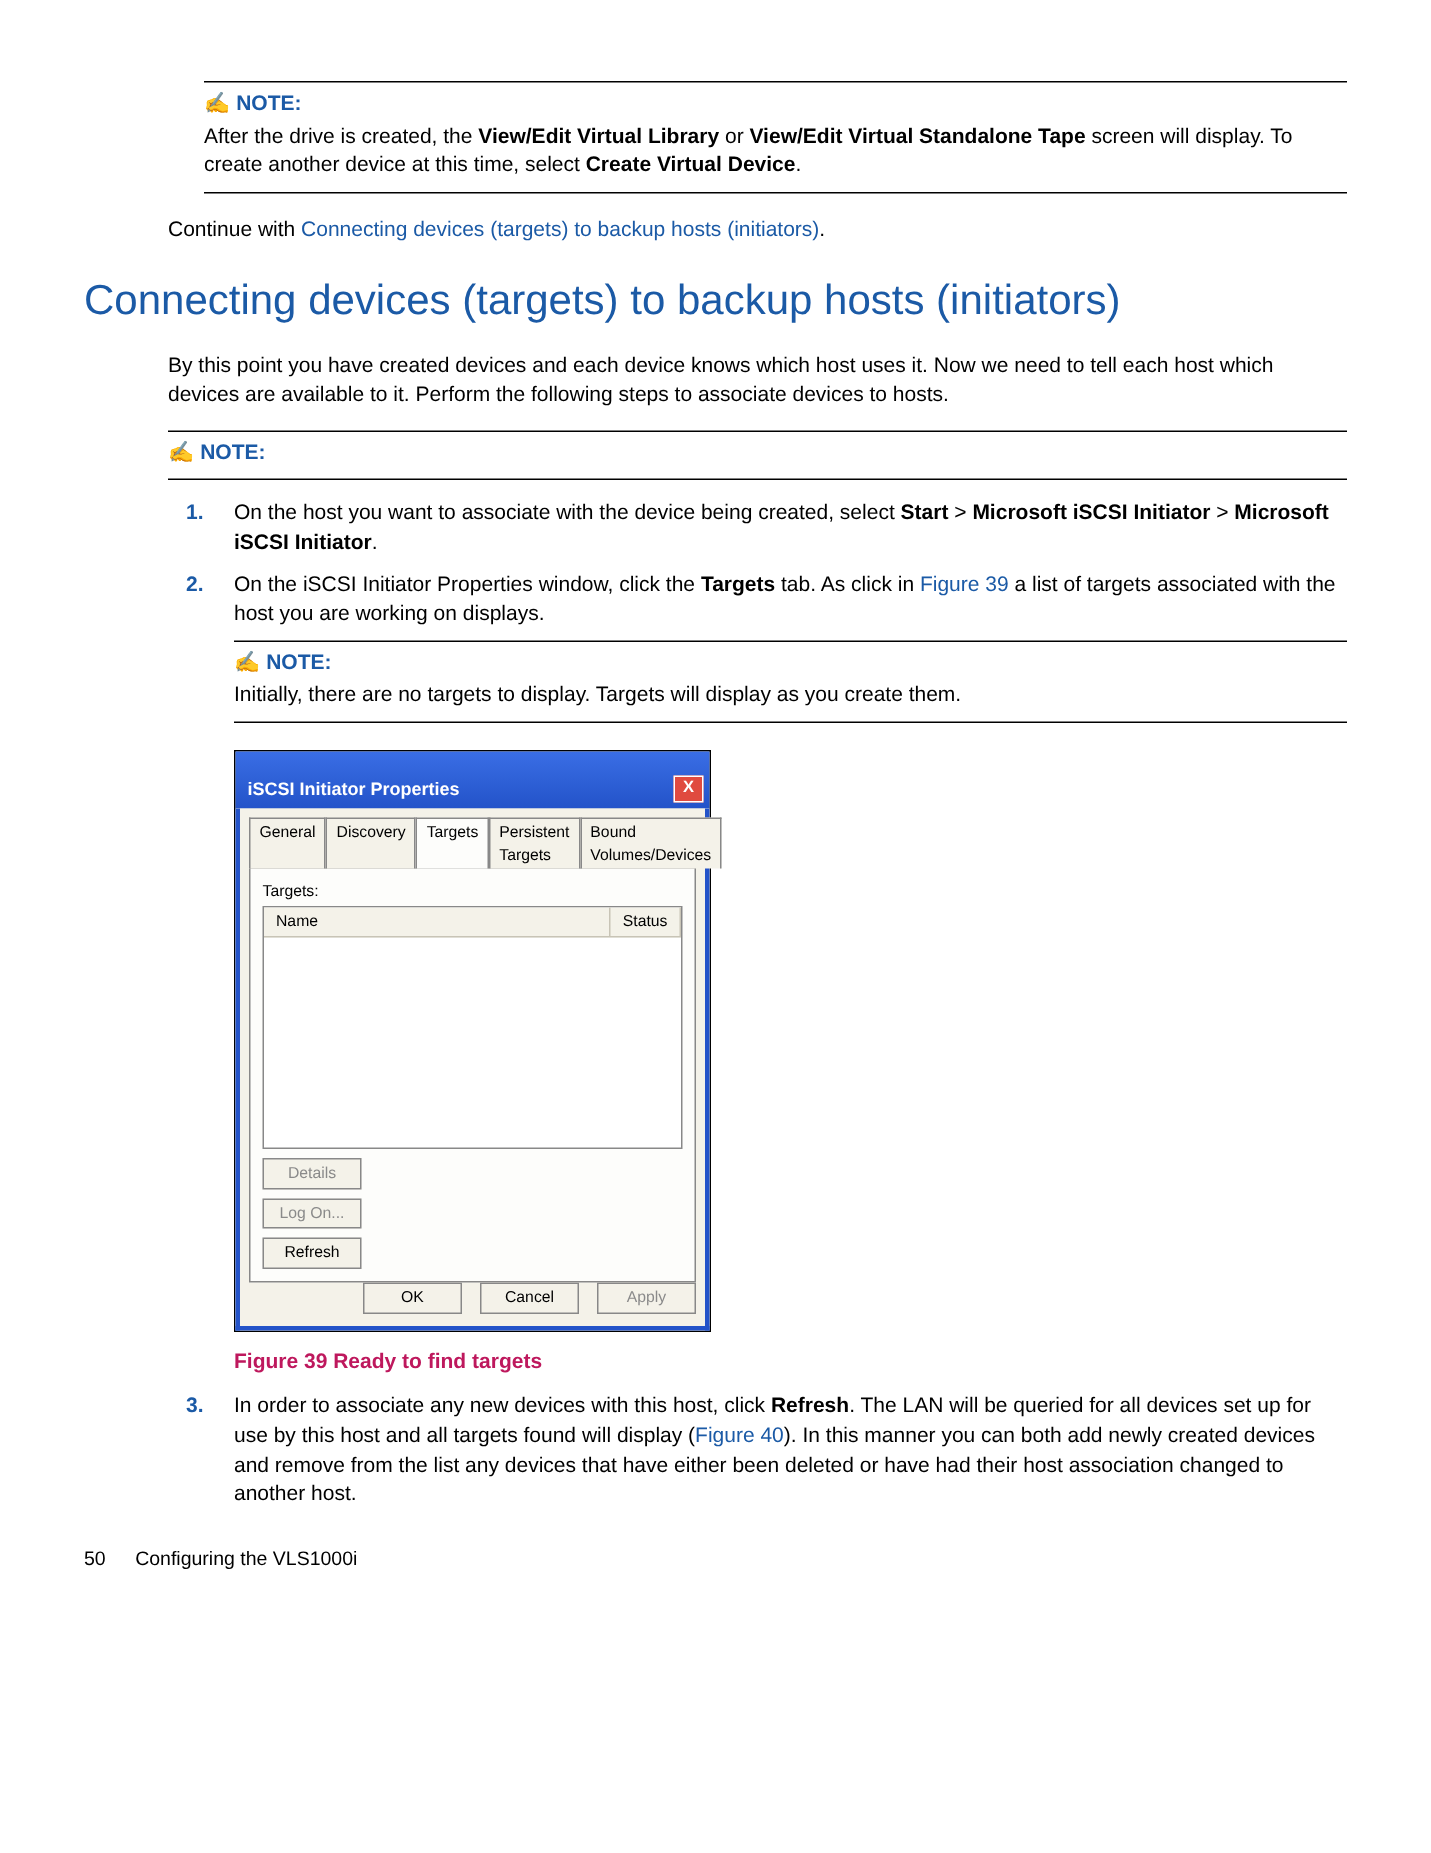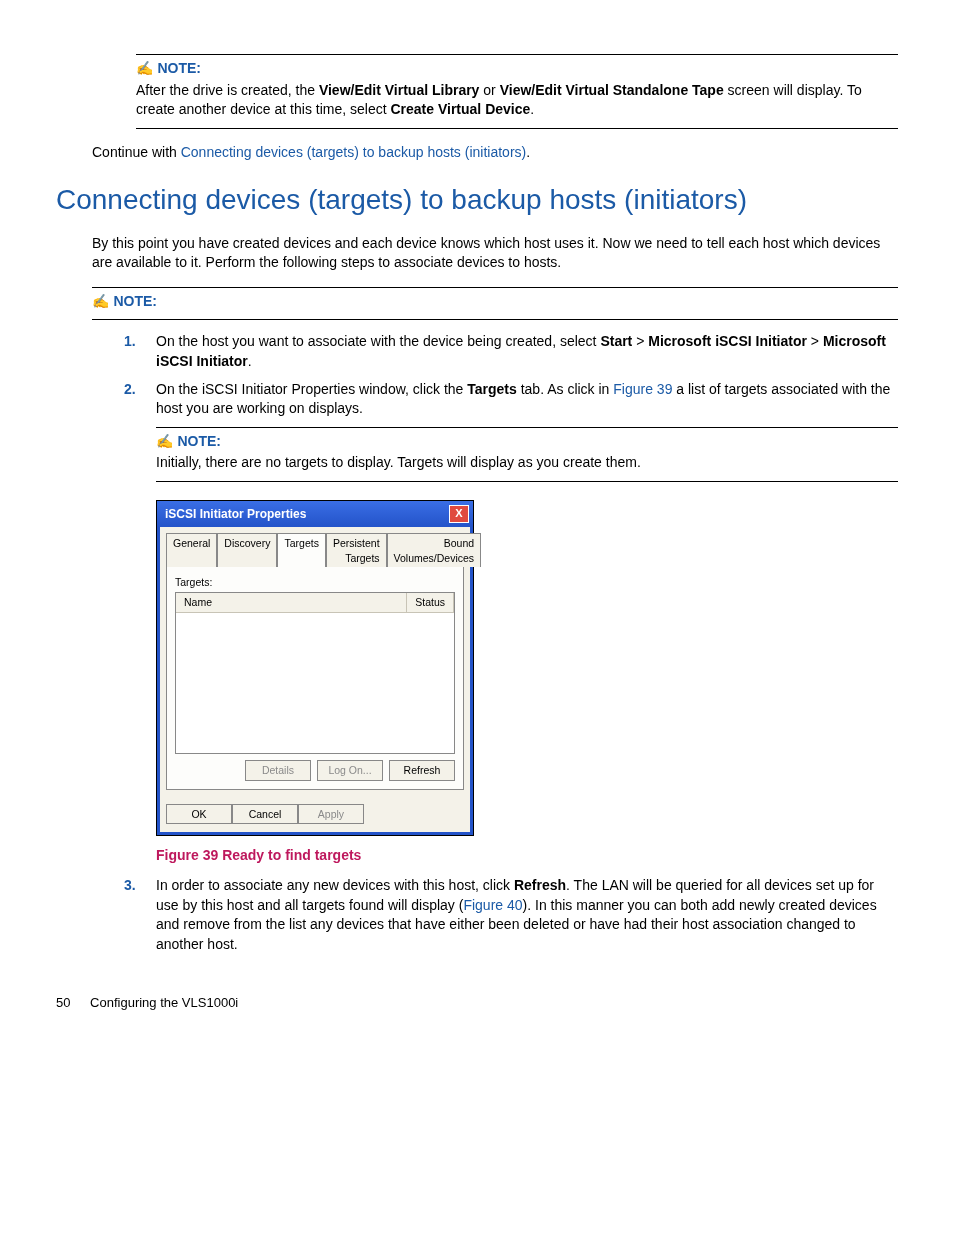--- a/index.html
+++ b/index.html
@@ -30,21 +30,21 @@
   .note-icon::before {
     content: "\270D";
     color: #000;
     font-size: 14px;
   }
   .note-body {
     margin: 2px 0 4px 0;
   }
   .indent-1 { margin-left: 80px; }
   .indent-2 { margin-left: 100px; }
-  .indent-0 { margin-left: 36px; }
+  .indent-0 { margin-left: 56px; }
   h1.section {
     color: #1b5aa6;
     font-weight: normal;
     font-size: 28px;
     margin: 18px 0 10px 0;
   }
   ol.steps {
     list-style: none;
     padding: 0;
     margin: 0 0 0 68px;
@@ -66,39 +66,39 @@
     text-decoration: none;
   }
   b { font-weight: bold; }
   .figure-caption {
     color: #be185d;
     font-weight: bold;
     font-size: 14px;
     margin: 10px 0 10px 100px;
   }
   .page-footer {
-    margin-top: 40px;
+    margin-top: 24px;
     font-size: 13px;
   }
   .page-num { margin-right: 16px; }
 
   
   .win {
     width: 316px;
     margin: 18px 0 4px 100px;
     border: 1px solid #000;
     font-family: Tahoma, Arial, sans-serif;
     font-size: 11px;
     background: #ece9d8;
   }
   .win-title {
     background: linear-gradient(#3a6ee5, #2353c9);
     color: #fff;
     font-weight: bold;
-    padding: 4px 4px 4px 8px;
+    padding: 16px 4px 4px 8px;
     display: flex;
     justify-content: space-between;
     align-items: center;
     font-size: 12px;
   }
   .win-close {
     width: 18px; height: 16px;
     background: #e04a3f;
     border: 1px solid #fff;
     color: #fff;
@@ -110,21 +110,20 @@
   .win-body {
     border: 3px solid #2353c9;
     border-top: none;
     padding: 6px 6px 8px 6px;
     background: #f4f2e9;
   }
   .tabs {
     display: flex;
     gap: 0;
     margin-bottom: -1px;
-    text-align: right;
   }
   .tab {
     border: 1px solid #888;
     border-bottom: none;
     background: #f4f2e9;
     padding: 2px 6px;
     font-size: 10.5px;
   }
   .tab.active {
     background: #fdfdfb;
@@ -153,34 +152,35 @@
     border-bottom: 1px solid #c8c4b6;
     font-size: 10.5px;
   }
   .targets-hdr div { padding: 2px 8px; border-right: 1px solid #c8c4b6; }
   .targets-hdr div:first-child { flex: 1; }
   .btn-row {
     display: flex;
     justify-content: flex-end;
     gap: 6px;
     margin-top: 6px;
+    flex-direction: column;
   }
   .btn {
     border: 1px solid #888;
     background: #f4f2e9;
     padding: 2px 0;
     font-size: 10.5px;
     width: 64px;
     text-align: center;
   }
   .btn.disabled { color: #8a8a8a; }
   .dlg-btn-row {
     display: flex;
-    gap: 0;
-    margin-top: 14px;
+    justify-content: flex-end;
+    gap: 12px;
   }
 </style>
 </head>
 <body>
 
 <div class="indent-1">
   <div class="note-rule"></div>
   <div class="note-header">
     <span class="note-icon"></span>
     <span>NOTE:</span>

